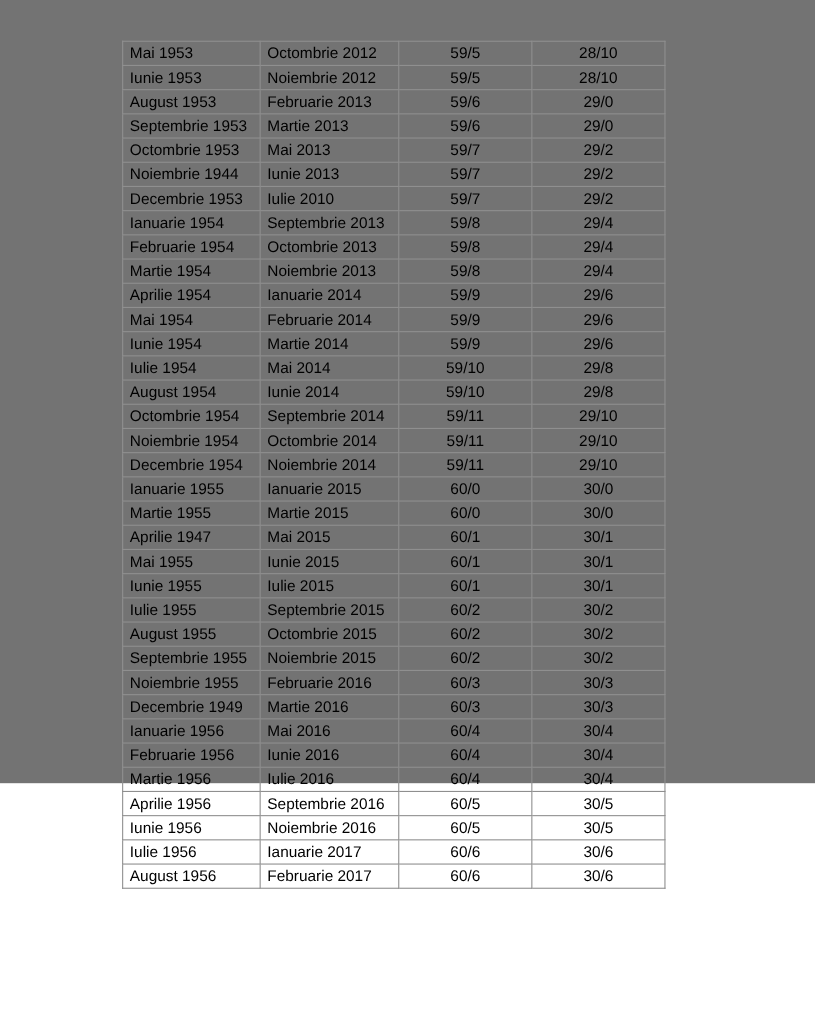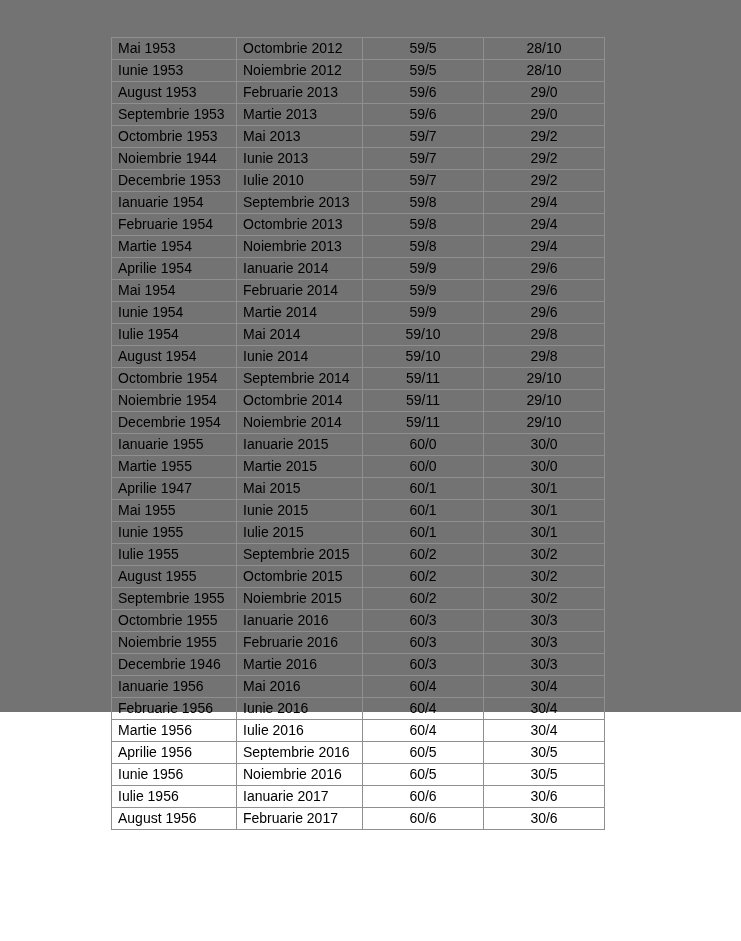--- a/index.html
+++ b/index.html
@@ -214,33 +214,27 @@
           <td class="center">60/2</td>
           <td class="center">30/2</td>
         </tr>
         <tr>
           <td class="left">Septembrie 1955</td>
           <td class="left">Noiembrie 2015</td>
           <td class="center">60/2</td>
           <td class="center">30/2</td>
         </tr>
         <tr>
-          <td class="left">Octombrie 1955</td>
-          <td class="left">Ianuarie 2016</td>
-          <td class="center">60/3</td>
-          <td class="center">30/3</td>
-        </tr>
-        <tr>
           <td class="left">Noiembrie 1955</td>
           <td class="left">Februarie 2016</td>
           <td class="center">60/3</td>
           <td class="center">30/3</td>
         </tr>
         <tr>
-          <td class="left">Decembrie 1946</td>
+          <td class="left">Decembrie 1949</td>
           <td class="left">Martie 2016</td>
           <td class="center">60/3</td>
           <td class="center">30/3</td>
         </tr>
         <tr>
           <td class="left">Ianuarie 1956</td>
           <td class="left">Mai 2016</td>
           <td class="center">60/4</td>
           <td class="center">30/4</td>
         </tr>

